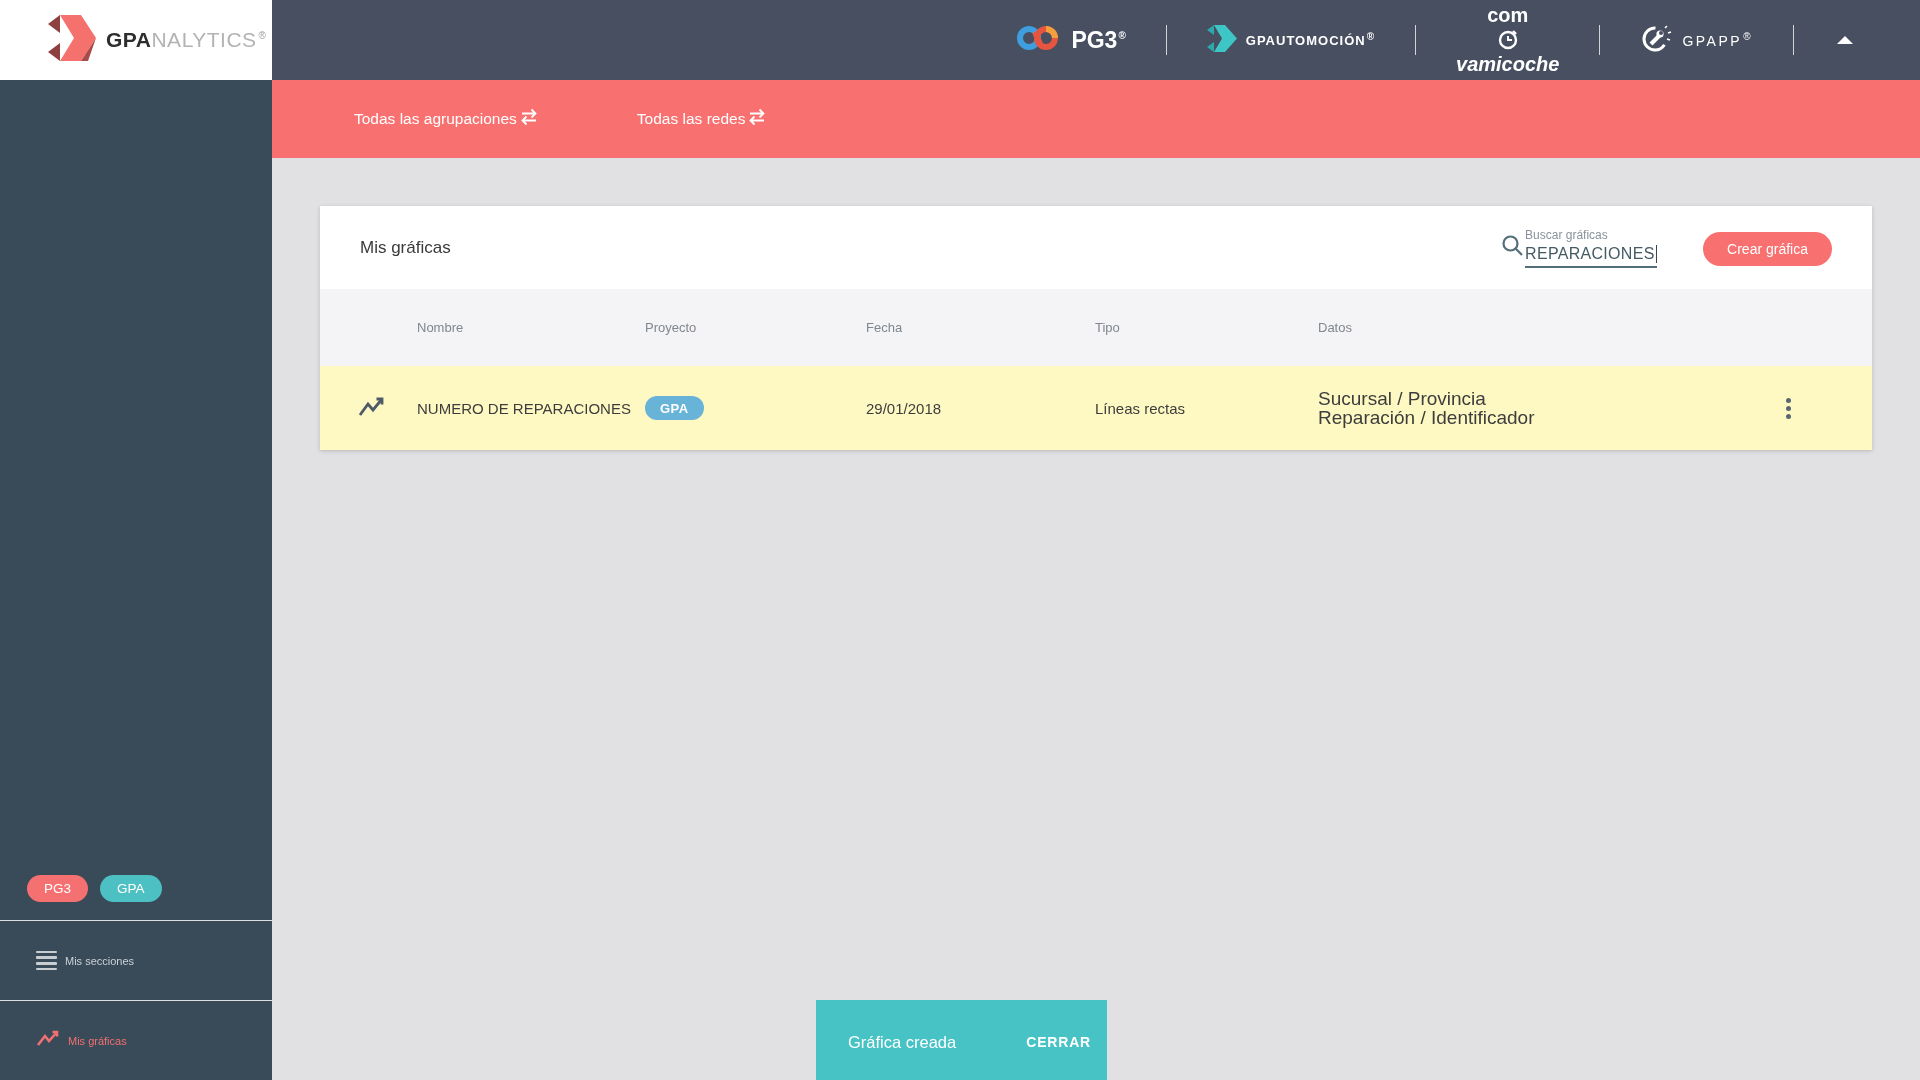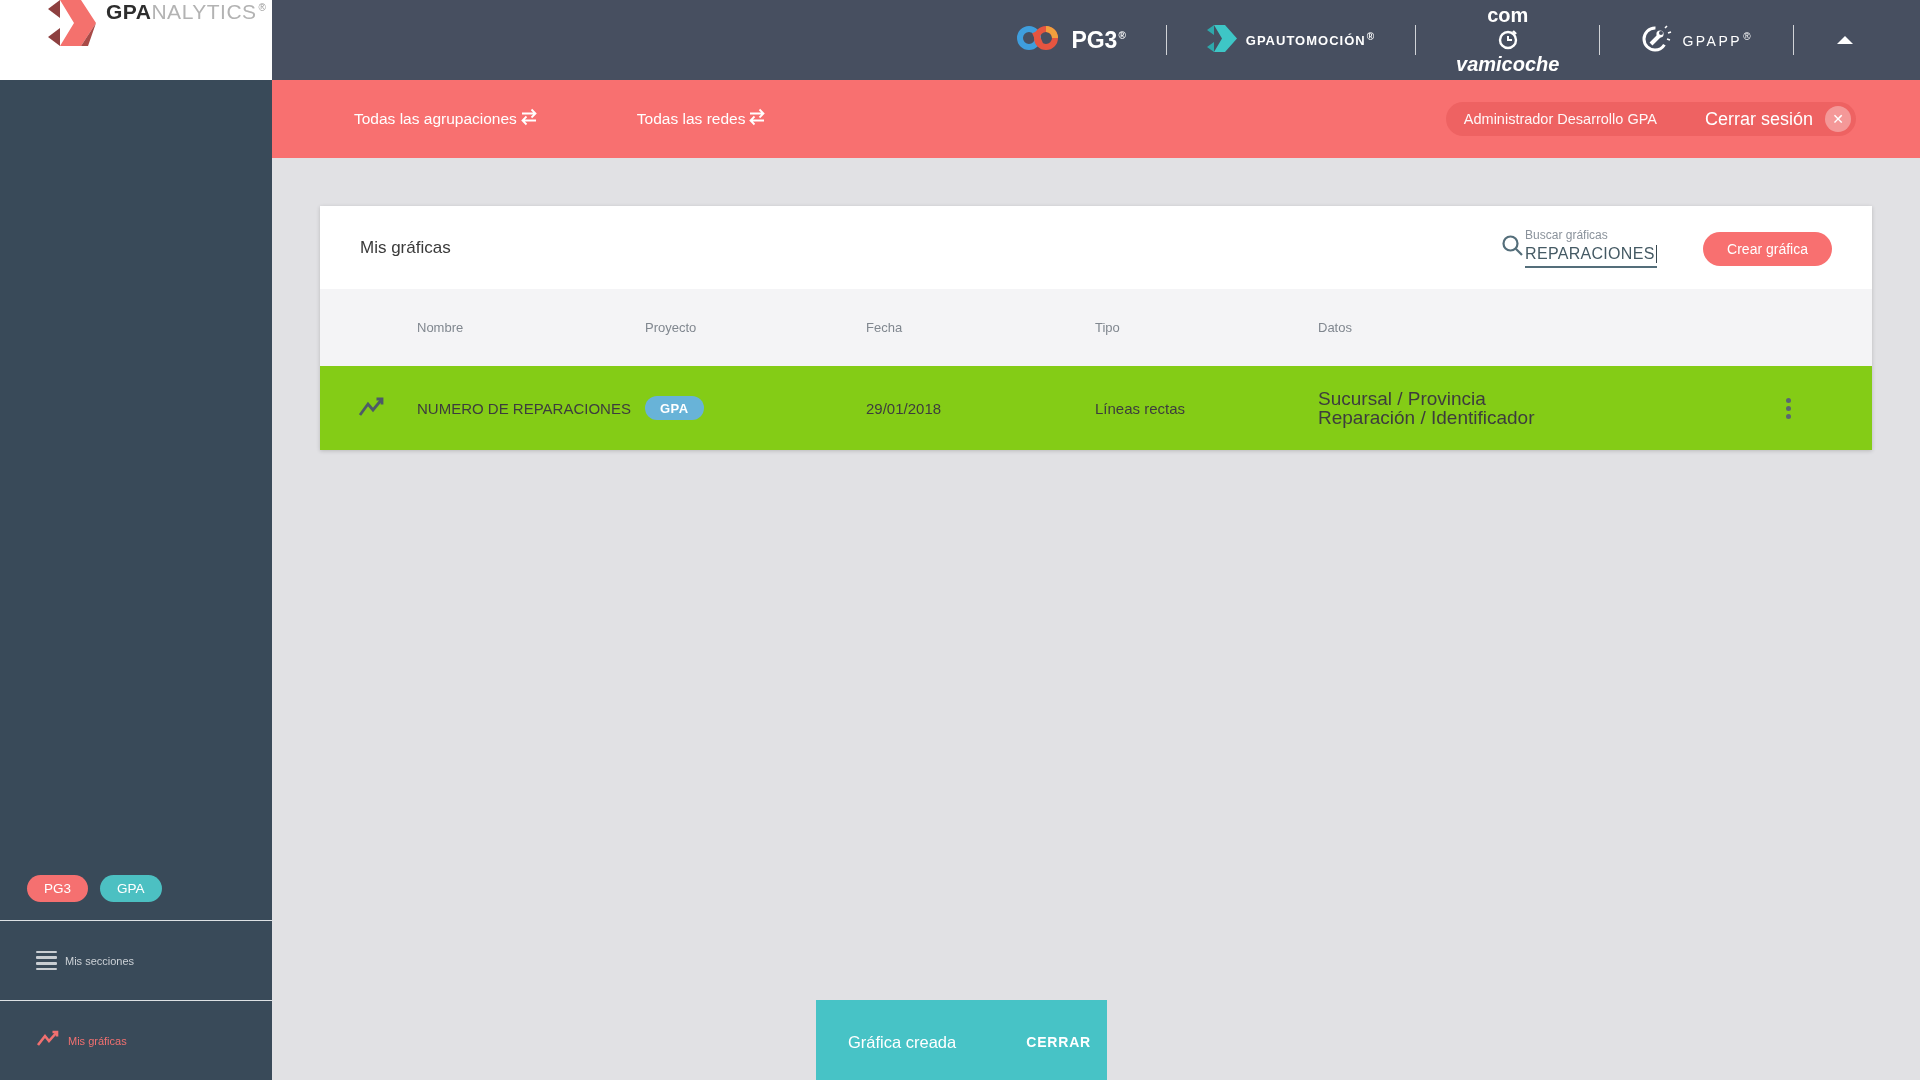--- a/index.html
+++ b/index.html
@@ -2,21 +2,21 @@
 <html><head>
 <meta charset="utf-8">
 <style>
   * { margin:0; padding:0; box-sizing:border-box; }
   html,body { width:1920px; height:1080px; }
   body { font-family:"Liberation Sans", sans-serif; background:#e1e1e4; position:relative; overflow:hidden; }
   .app { position:absolute; inset:0; width:1920px; height:1080px; background:#e1e1e4; }
 
   
   .top-header { position:absolute; left:0; top:0; width:1920px; height:80px; background:#474f60; }
-  .logo-box { position:absolute; left:0; top:0; width:272px; height:80px; background:#ffffff; display:flex; padding-left:48px; }
+  .logo-box { position:absolute; left:0; top:0; width:272px; height:80px; background:#ffffff; display:flex; align-items:center; padding-left:48px; }
   .brand-text { margin-left:10px; font-size:21px; letter-spacing:0.5px; white-space:nowrap; }
   .brand-bold { color:#2d2d2d; font-weight:bold; }
   .brand-light { color:#b3b3b3; }
   .brand-reg { color:#9a9a9a; font-size:10px; vertical-align:super; margin-left:2px; }
 
   .header-logos { position:absolute; right:0; top:0; height:80px; display:flex; align-items:center; gap:40px; padding-right:64px; }
   .hsep { width:1px; height:30px; background:rgba(255,255,255,0.75); }
   .hlogo { display:flex; align-items:center; color:#fff; white-space:nowrap; }
   .pg3-text { font-size:23px; font-weight:bold; margin-left:10px; }
   .reg-sup { font-size:10px; vertical-align:super; margin-left:1px; }
@@ -61,21 +61,21 @@
   .header-right { margin-left:auto; display:flex; align-items:flex-end; }
   .search-icon-wrap { margin-bottom:6px; cursor:pointer; }
   .search-field { width:132px; display:flex; flex-direction:column; cursor:text; }
   .search-label { font-size:12px; color:#8a929b; margin-bottom:3px; }
   .fake-input { border-bottom:2px solid #546e7a; padding-bottom:3px; font-size:16px; color:#455a64; letter-spacing:0.3px; white-space:nowrap; display:flex; align-items:center; }
   .text-caret { display:inline-block; width:1.5px; height:18px; background:#37474f; margin-left:1px; }
   .create-btn { margin-left:46px; margin-bottom:2px; height:34px; border:none; border-radius:17px; background:#f87070; color:#fff; font-size:14px; padding:0 24px; cursor:pointer; font-family:"Liberation Sans", sans-serif; }
 
   .tgrid { display:grid; grid-template-columns:97px 228px 221px 229px 223px 1fr 172px; align-items:center; }
   .table-head { height:77px; background:#f4f4f6; color:#80878f; font-size:13px; }
-  .table-row { height:84px; background:#84cc16; color:#3d3d3d; font-size:15px; cursor:pointer; }
+  .table-row { height:84px; background:#fef9c3; color:#3d3d3d; font-size:15px; cursor:pointer; }
   .row-icon-cell { padding-left:37px; display:flex; align-items:center; }
   .badge-proj { display:inline-flex; align-items:center; height:24px; background:#68b3d8; color:#fff; font-size:13px; font-weight:bold; border-radius:12px; padding:0 15px; letter-spacing:0.5px; }
   .datos-cell { font-size:19px; line-height:19px; color:#3d3d3d; }
   .kebab-cell { padding-left:86px; }
   .kebab { display:flex; flex-direction:column; gap:3px; width:5px; cursor:pointer; }
   .kebab span { width:5px; height:5px; border-radius:50%; background:#5a6672; }
 
   
   .snackbar { position:absolute; left:816px; top:1000px; width:291px; height:84px; background:#47c3c6; display:flex; align-items:center; justify-content:space-between; padding:0 16px 0 32px; }
   .snack-msg { color:#ffffff; font-size:16.5px; }
@@ -176,25 +176,20 @@
     <div class="filter-group fg2">
       <span class="filter-label">Todas las redes</span>
       <span>
         <svg width="24" height="20" viewBox="0 0 24 20">
           <path d="M5 6.5 h13 M14.5 2.5 l4 4 -4 4" fill="none" stroke="#ffffff" stroke-width="1.8"></path>
           <path d="M19 13.5 h-13 M9.5 9.5 l-4 4 4 4" fill="none" stroke="#ffffff" stroke-width="1.8"></path>
         </svg>
       </span>
     </div>
 
-    <div class="session-pill">
-      <span class="admin-name">Administrador Desarrollo GPA</span>
-      <span class="logout-label">Cerrar sesión</span>
-      <span class="logout-x">✕</span>
-    </div>
   </div>
 
   <div class="sidebar">
     <div class="sidebar-badges">
       <span class="badge-pill badge-pg3">PG3</span>
       <span class="badge-pill badge-gpa">GPA</span>
     </div>
     <div class="sidebar-menu">
       <div class="side-item">
         <span class="hamburger">

